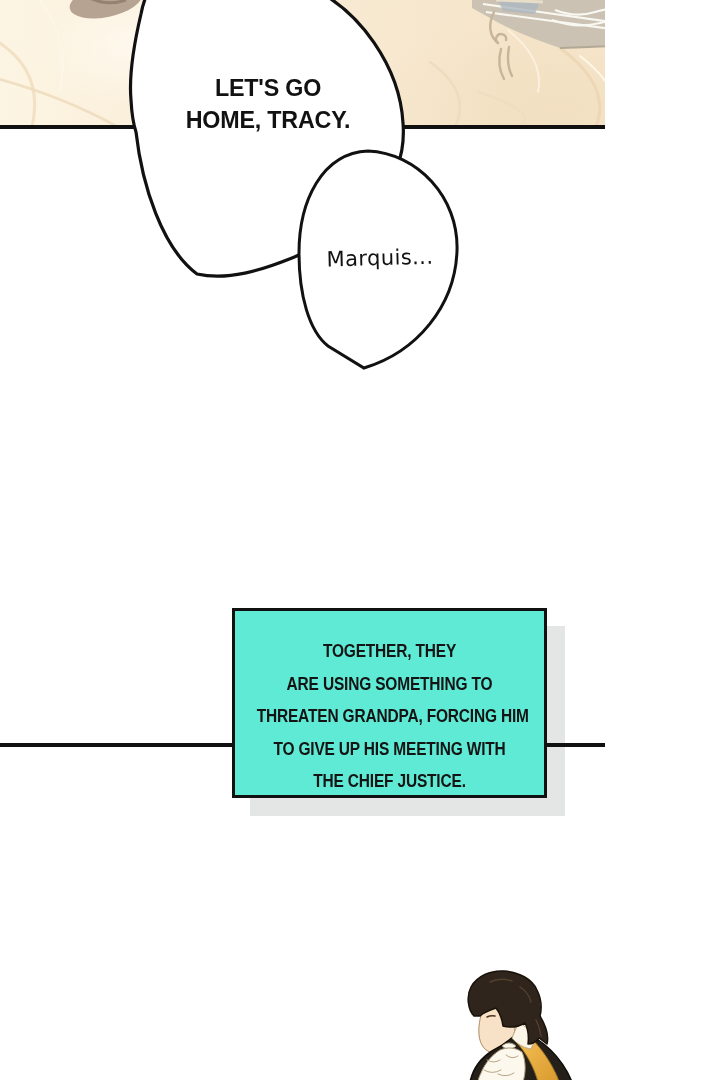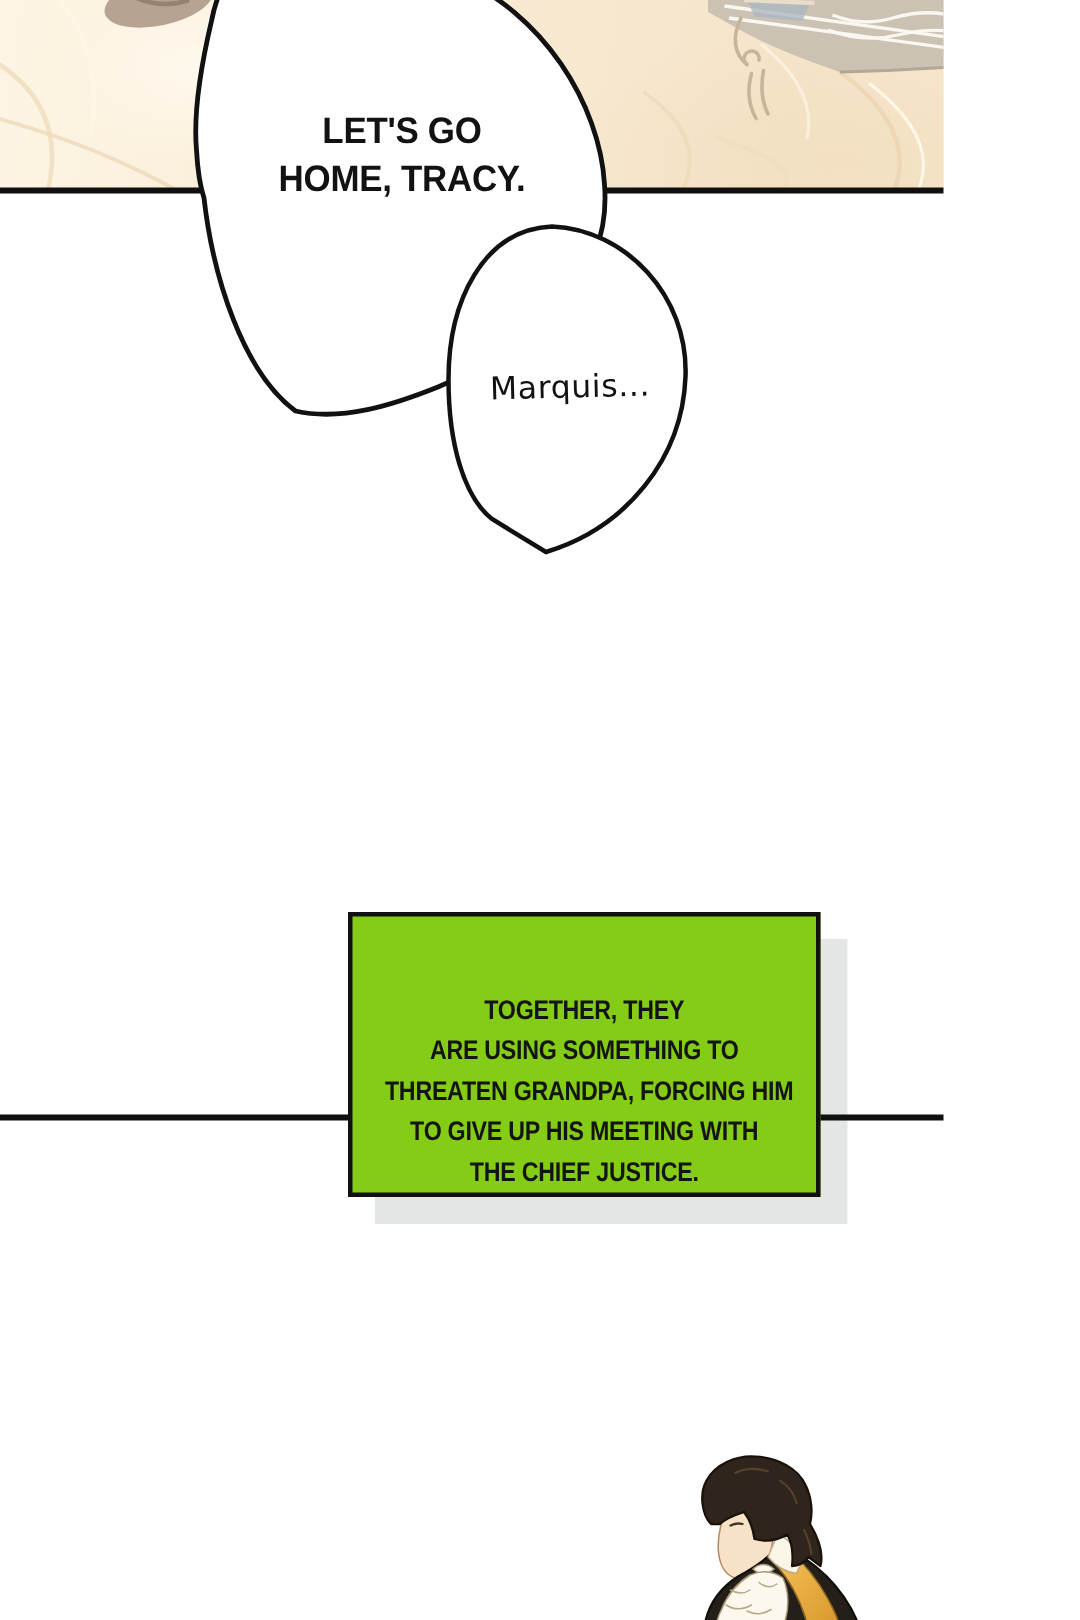--- a/index.html
+++ b/index.html
@@ -1,20 +1,19 @@
 <!DOCTYPE html>
 <html><head>
 <meta charset="utf-8">
 <style>
   html,body{margin:0;padding:0;background:#ffffff;}
   .page{
     position:relative;width:605px;height:1080px;overflow:hidden;
     background:#ffffff;
     font-family:"Liberation Sans",sans-serif;
-    padding-left:24px;
   }
   
   .art-band{
     position:absolute;left:0;top:0;width:720px;height:127px;z-index:1;
     background:
       radial-gradient(130px 90px at 18% 35%, rgba(255,250,240,.85), rgba(255,250,240,0) 70%),
       radial-gradient(260px 120px at 78% 85%, rgba(242,223,192,.9), rgba(242,223,192,0) 75%),
       linear-gradient(100deg,#fdf5e4 0%,#f9ecd6 35%,#f5e4c9 72%,#f7e9d1 100%);
   }
   .art-band svg{position:absolute;left:0;top:0;}
@@ -37,22 +36,22 @@
     font-family:"DejaVu Sans",sans-serif;font-weight:400;letter-spacing:.4px;
     transform:rotate(-1.5deg);
   }
   
   .caption-shadow{
     position:absolute;left:250px;top:626px;width:315px;height:190px;
     z-index:5;
   }
   .caption-box{
     position:absolute;left:232px;top:608px;width:315px;height:190px;
-    box-sizing:border-box;border:3.2px solid #111111;background:#84cc16;
-    z-index:7;display:flex;flex-direction:column;justify-content:flex-end;
+    box-sizing:border-box;border:3.2px solid #111111;background:#5eead4;
+    z-index:7;display:flex;flex-direction:column;justify-content:space-between;
     padding-top:27px;
   }
   .caption-line{
     text-align:center;font-size:18px;line-height:27px;font-weight:700;
     color:#141414;white-space:nowrap;transform:scaleX(.86);letter-spacing:-0.2px;
   }
   
   .figure-layer{position:absolute;left:440px;top:955px;z-index:2;}
 </style>
 </head>

